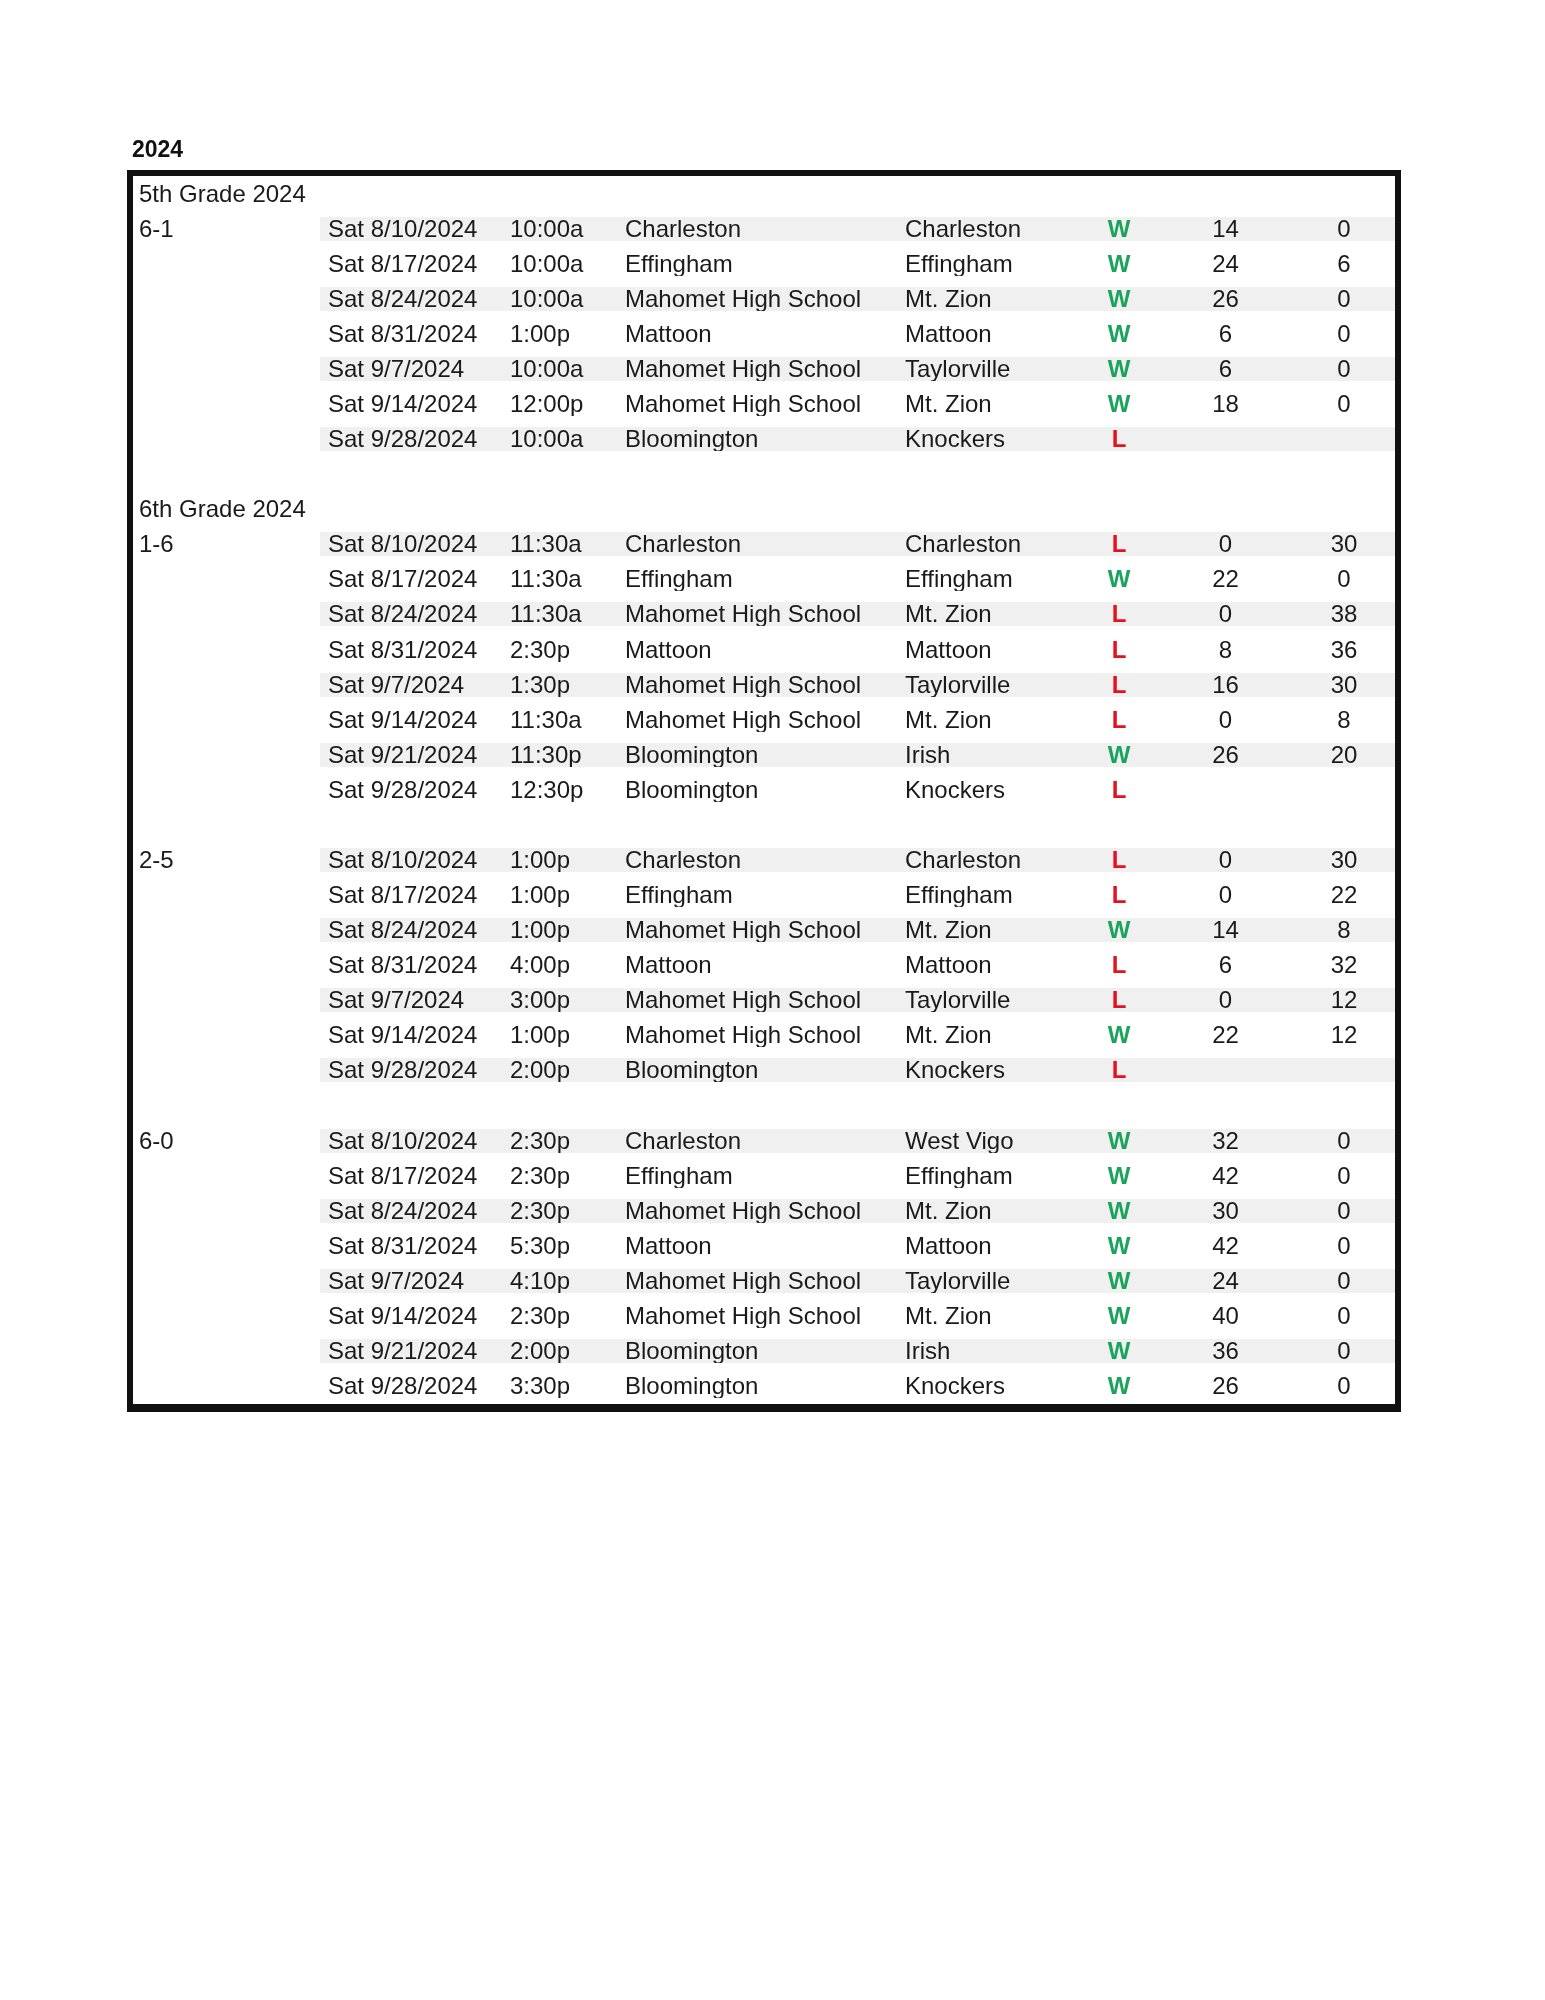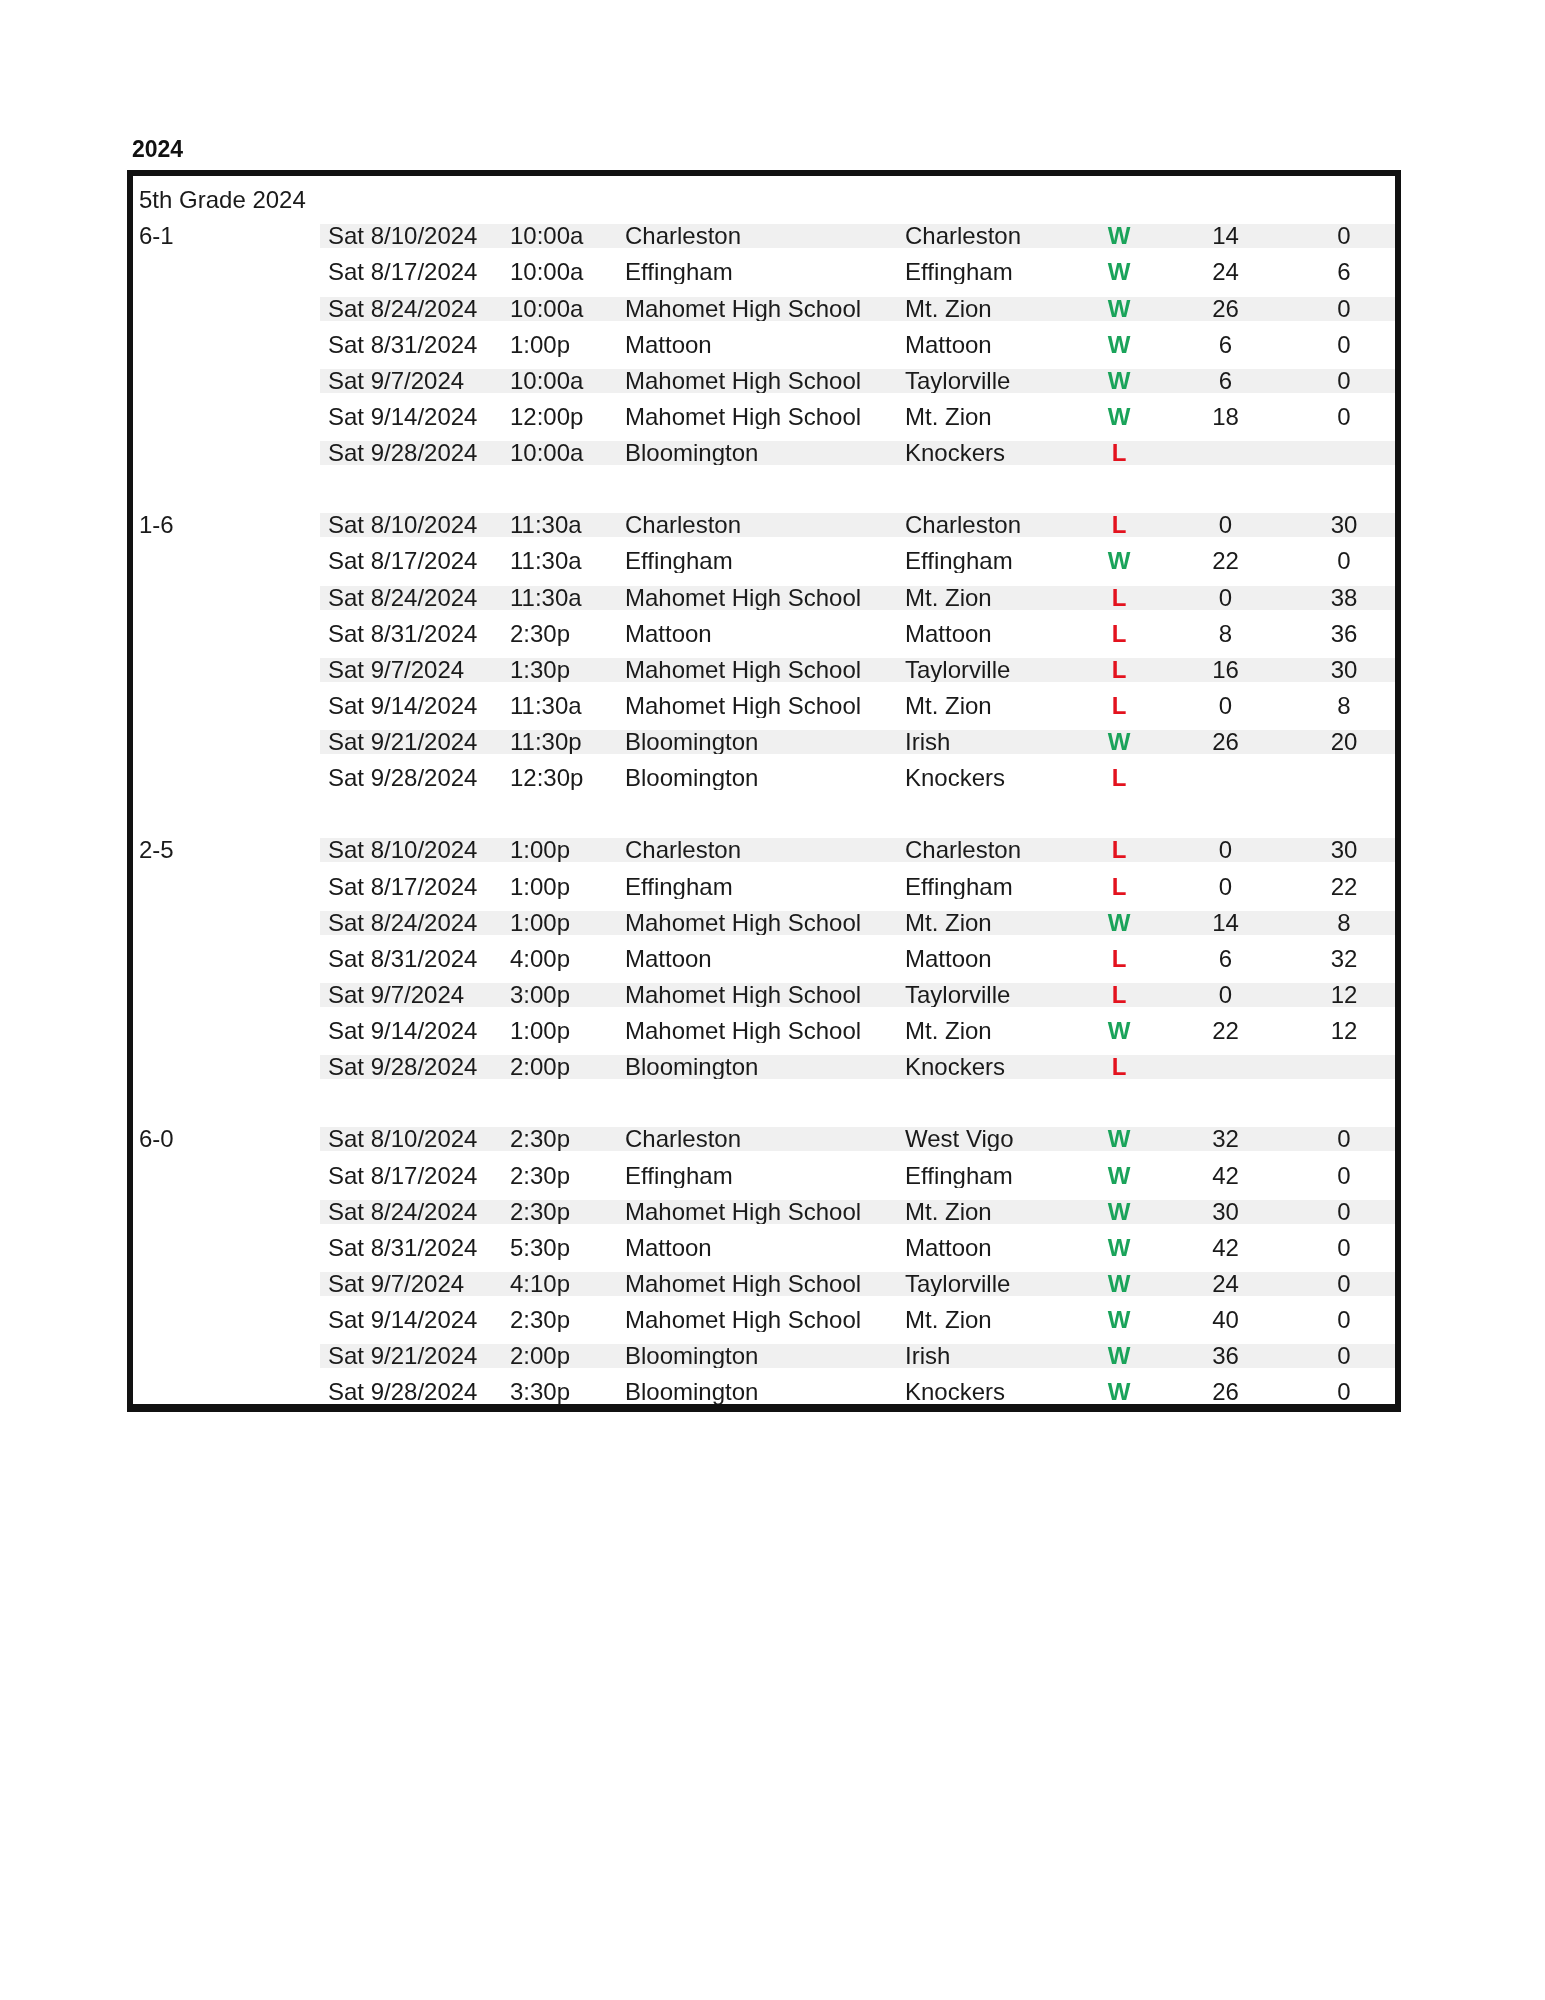--- a/index.html
+++ b/index.html
@@ -32,21 +32,21 @@
     height: 1242px;
     border: 6px solid var(--border, #111111);
     border-bottom-width: 8px;
     display: flex;
     flex-direction: column;
     background: #ffffff;
   }
   .row {
     flex: 1 0 0;
     display: flex;
-    align-items: flex-end;
+    align-items: center;
     font-size: 24px;
     line-height: 1;
     overflow: hidden;
   }
   .colA {
     width: 187px;
     flex: 0 0 187px;
     display: flex;
     align-items: center;
     padding-left: 6px;
@@ -161,20 +161,23 @@
           <div class="cell date">Sat 9/28/2024</div>
           <div class="cell time">10:00a</div>
           <div class="cell location">Bloomington</div>
           <div class="cell opponent">Knockers</div>
           <div class="cell wl loss">L</div>
           <div class="cell score"></div>
           <div class="cell score2"></div>
         </div>
       </div>
       <div class="row blank-row"></div>
+      <div class="row section-header-row">
+        <div class="colA section-name">6th Grade 2024</div>
+      </div>
       <div class="row game-row">
         <div class="colA record">1-6</div>
         <div class="stripe shaded">
           <div class="cell date">Sat 8/10/2024</div>
           <div class="cell time">11:30a</div>
           <div class="cell location">Charleston</div>
           <div class="cell opponent">Charleston</div>
           <div class="cell wl loss">L</div>
           <div class="cell score">0</div>
           <div class="cell score2">30</div>

